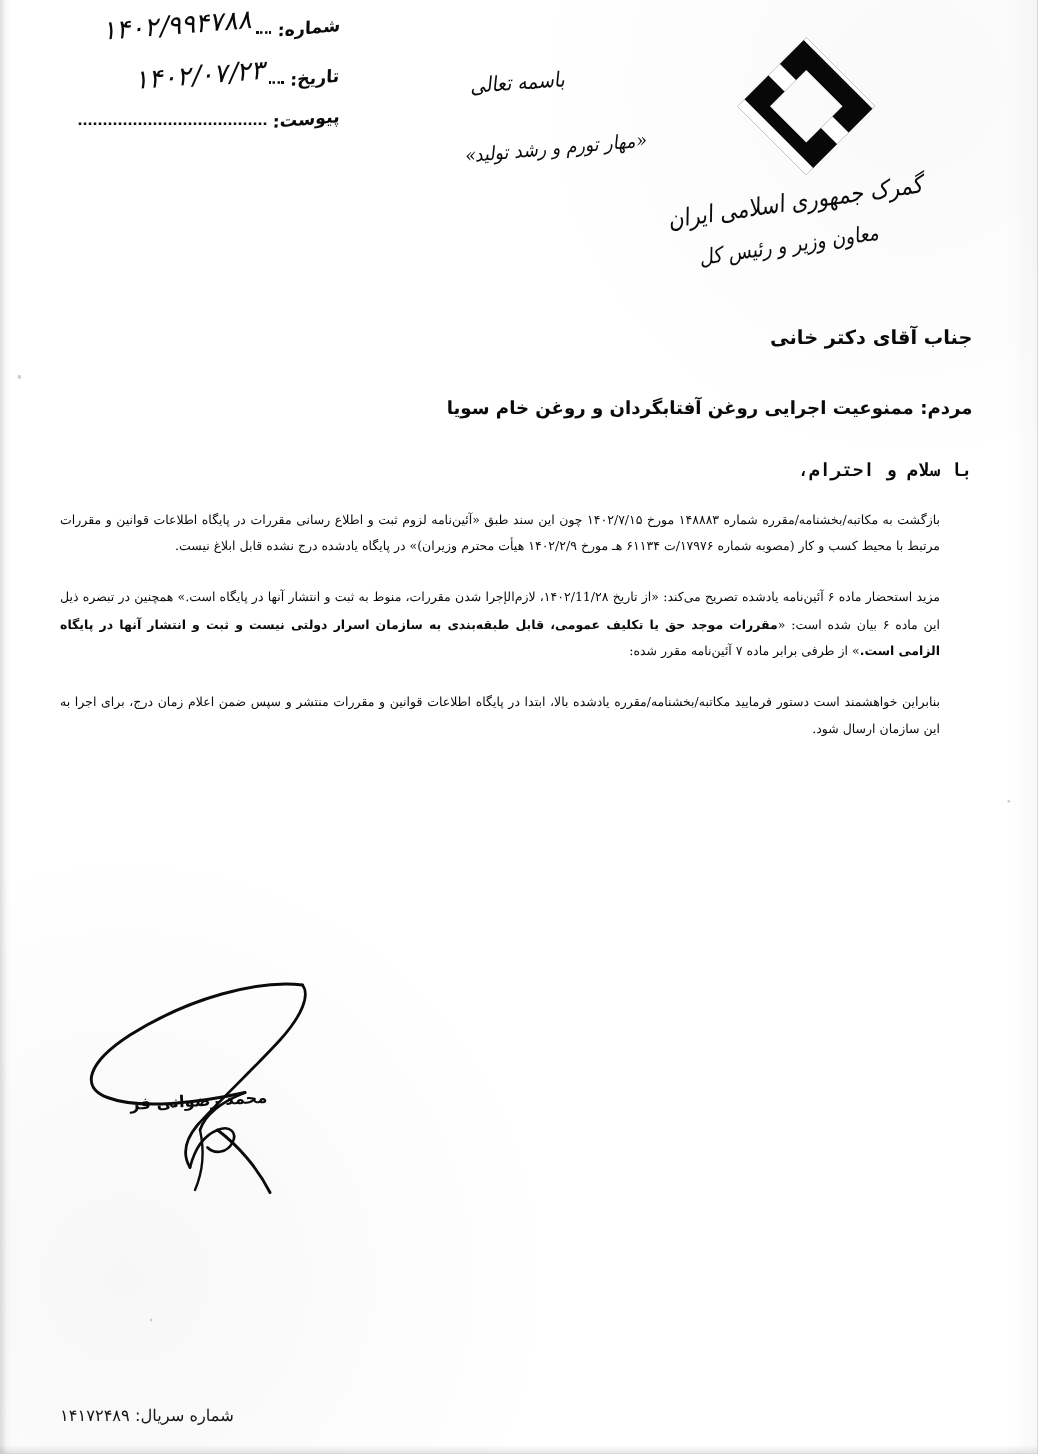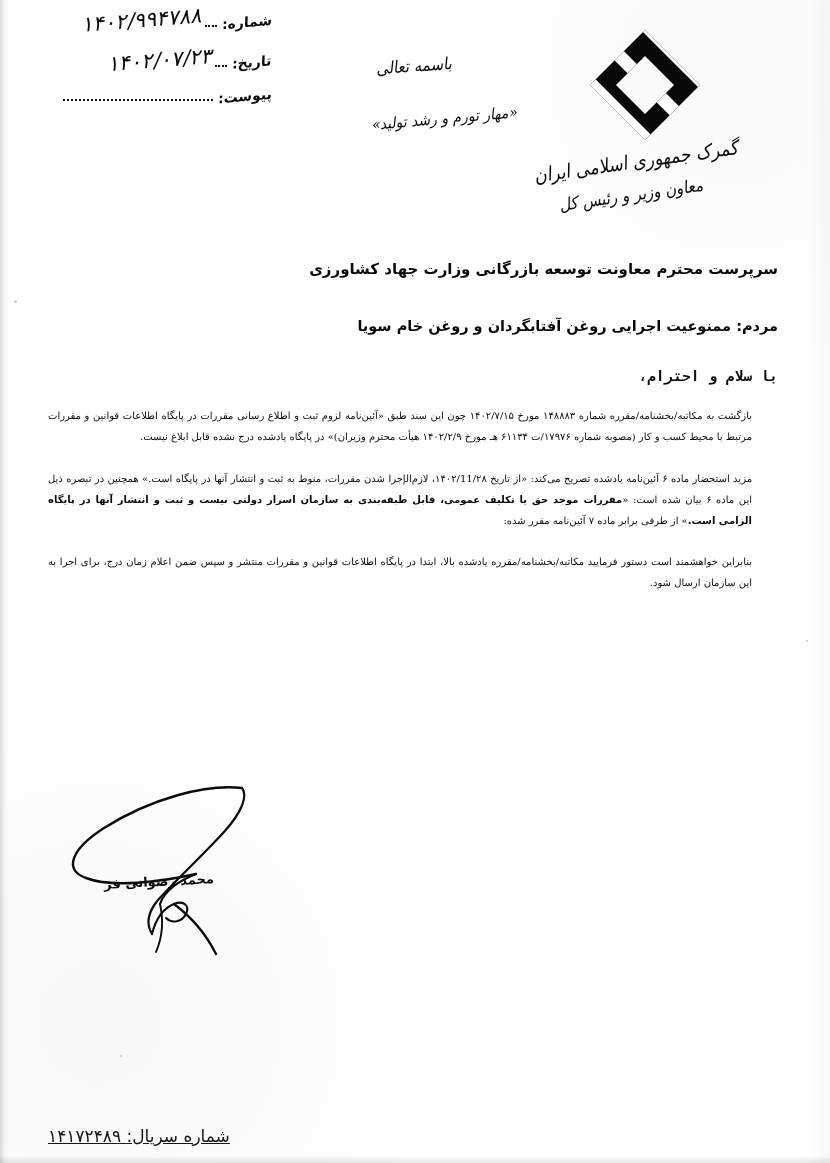--- a/index.html
+++ b/index.html
@@ -208,25 +208,24 @@
     transform: rotate(-3deg);
     direction: rtl;
   }
 
   
   .footer-serial {
     position: absolute;
     left: 48px;
     top: 1126px;
     font-family: "DejaVu Sans", sans-serif;
-    font-size: 17px;
+    font-size: 13px;
     direction: rtl;
     letter-spacing: -0.2px;
     color: #151515;
-    text-decoration: underline;
   }
 </style>
 </head>
 <body>
 
 <div id="page">
 
   <div class="scan-edge-left"></div>
   <div class="scan-edge-bottom"></div>
   <div class="scan-speck" style="left:14px;top:300px;width:3px;height:3px;"></div>
@@ -279,22 +278,22 @@
         <rect x="-40" y="-40" width="13" height="240" transform="rotate(-45 59 59) translate(95 0)"></rect>
         <rect x="-40" y="-40" width="13" height="240" transform="rotate(-45 59 59) translate(135 0)"></rect>
       </g>
     </svg>
     <span class="org-name">گمرک جمهوری اسلامی ایران</span>
     <span class="org-role">معاون وزیر و رئیس کل</span>
   </div>
 
   <div class="letter">
 
-
-    <div class="addressee-title">سرپرست محترم معاونت توسعه بازرگانی وزارت جهاد کشاورزی</div>
+    <div class="addressee-name">جناب آقای دکتر خانی</div>
+
 
     <div class="subject">
       <span>مردم:</span>
       <span>ممنوعیت اجرایی روغن آفتابگردان و روغن خام سویا</span>
     </div>
 
     <div class="salutation">با سلام و احترام،</div>
 
     <p class="para">بازگشت به مکاتبه/بخشنامه/مقرره شماره ۱۴۸۸۸۳ مورخ ۱۴۰۲/۷/۱۵ چون این سند طبق «آئین‌نامه لزوم ثبت و اطلاع رسانی مقررات در پایگاه اطلاعات قوانین و مقررات مرتبط با محیط کسب و کار (مصوبه شماره ۱۷۹۷۶/ت ۶۱۱۳۴ هـ مورخ ۱۴۰۲/۲/۹ هیأت محترم وزیران)» در پایگاه یادشده درج نشده قابل ابلاغ نیست.</p>
 

